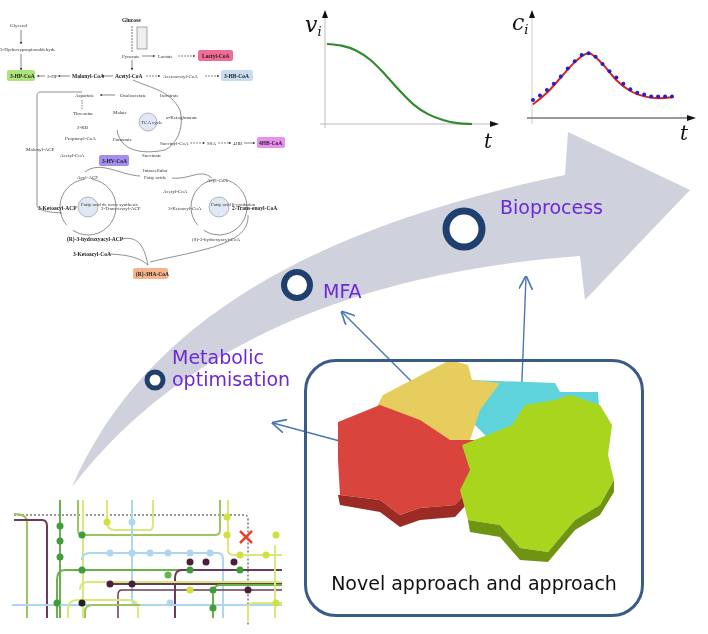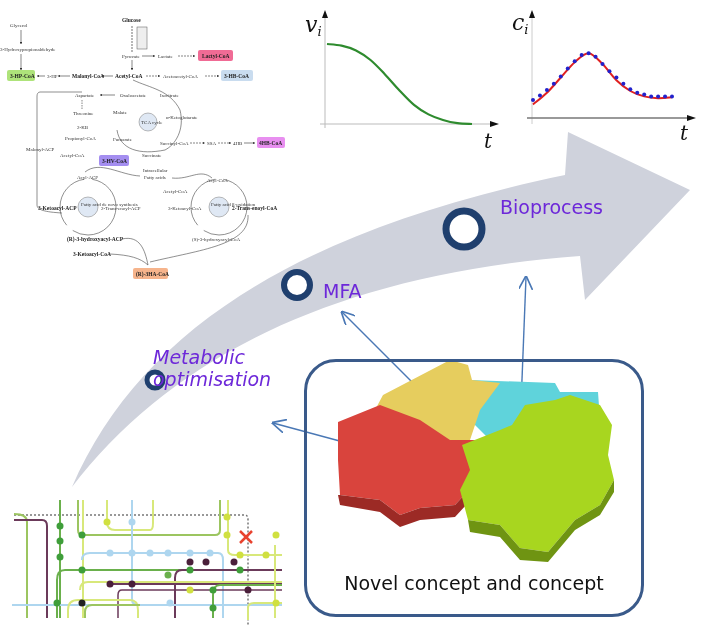--- a/index.html
+++ b/index.html
@@ -235,25 +235,25 @@
         <circle cx="266" cy="555" r="3.5" fill="#d0e040"></circle>
         <circle cx="276" cy="535" r="3.5" fill="#d0e040"></circle>
       </g>
     <g stroke="#e8432f" stroke-width="2.5">
       <line x1="240" y1="531" x2="252" y2="543"></line>
       <line x1="252" y1="531" x2="240" y2="543"></line>
     </g>
   </g>
 </svg>
 
-<div class="stage-label" style="left:153px; top:346px;font-style:italic;">
+<div class="stage-label" style="left:172px; top:346px;">
   <div>Metabolic</div>
   <div>optimisation</div>
 </div>
 <div class="stage-label" style="left:323px; top:272px;margin-top:8px;">
   <div>MFA</div>
 </div>
 <div class="stage-label" style="left:500px; top:196px;">
   <div>Bioprocess</div>
 </div>
 
 <div class="novel-box"></div>
-<div class="novel-label">Novel concept and concept</div>
+<div class="novel-label">Novel approach and approach</div>
 
 </body></html>

